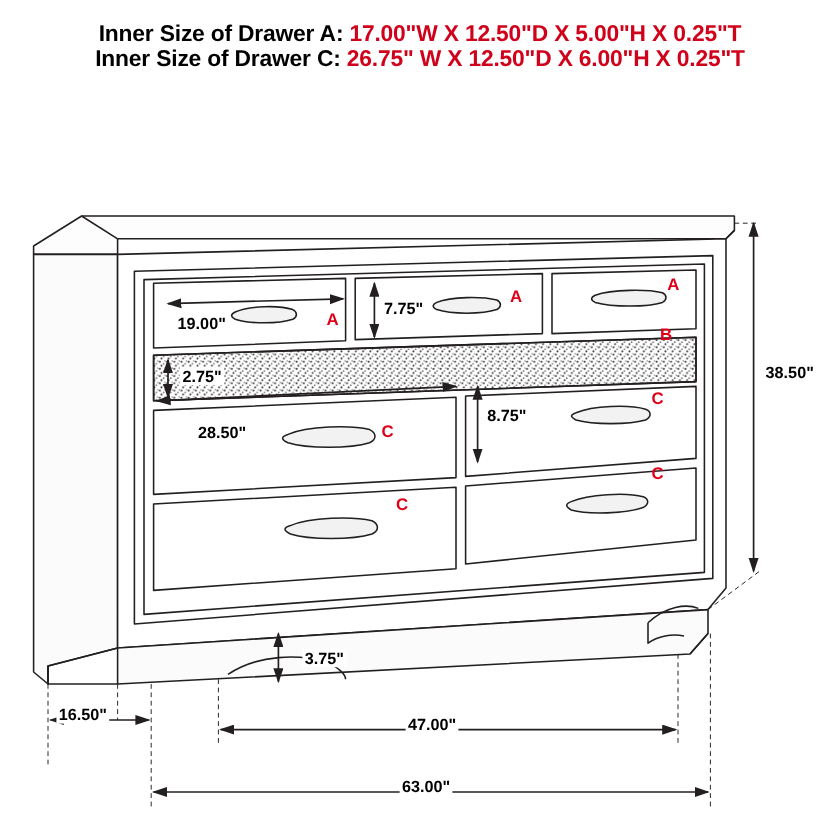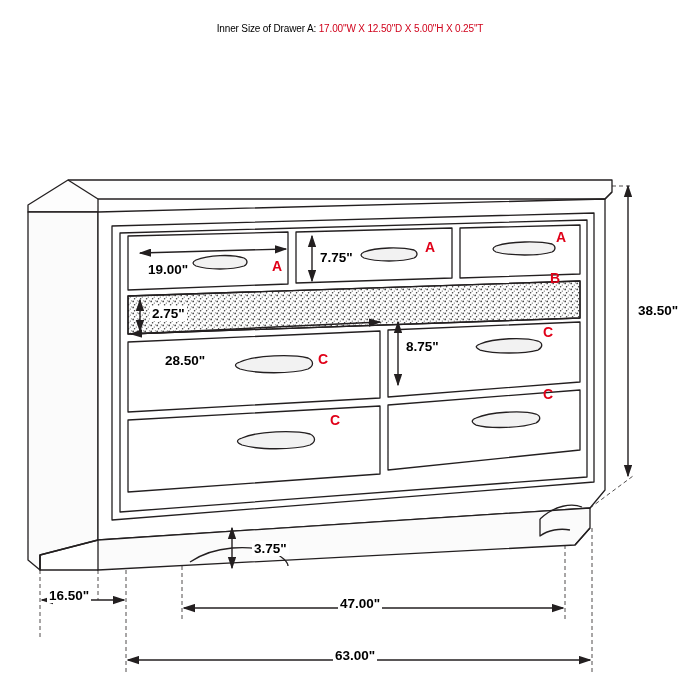--- a/index.html
+++ b/index.html
@@ -22,22 +22,22 @@
     height: 700px;
   }
   .spec-lines {
     position: absolute;
     left: 0;
     top: 18px;
     width: 700px;
     text-align: center;
   }
   .spec-line {
-    font-size: 10px;
-    font-weight: normal;
+    font-size: 19px;
+    font-weight: bold;
     letter-spacing: -0.15px;
     line-height: 21px;
     white-space: nowrap;
     color: #000;
   }
   .spec-line .red {
     color: #d0021b;
   }
   svg.diagram {
     position: absolute;
@@ -63,20 +63,21 @@
     white-space: nowrap;
   }
 </style>
 </head>
 <body>
 
 <div id="page">
 
   <div class="spec-lines">
     <div class="spec-line"><span>Inner Size of Drawer A: </span><span class="red">17.00"W X 12.50"D X 5.00"H X 0.25"T</span></div>
+    <div class="spec-line"><span>Inner Size of Drawer C: </span><span class="red">26.75" W X 12.50"D X 6.00"H X 0.25"T</span></div>
   </div>
 
   <svg class="diagram" viewBox="0 0 700 700">
     <defs>
       <pattern id="glitter" width="6" height="6" patternUnits="userSpaceOnUse">
         <rect width="6" height="6" fill="#ffffff"></rect>
         <circle cx="1.2" cy="1.4" r="0.9" fill="#4a4a4a"></circle>
         <circle cx="4.3" cy="3.1" r="0.7" fill="#6b6b6b"></circle>
         <circle cx="2.6" cy="4.8" r="0.8" fill="#3d3d3d"></circle>
         <circle cx="5.4" cy="0.8" r="0.6" fill="#777"></circle>

